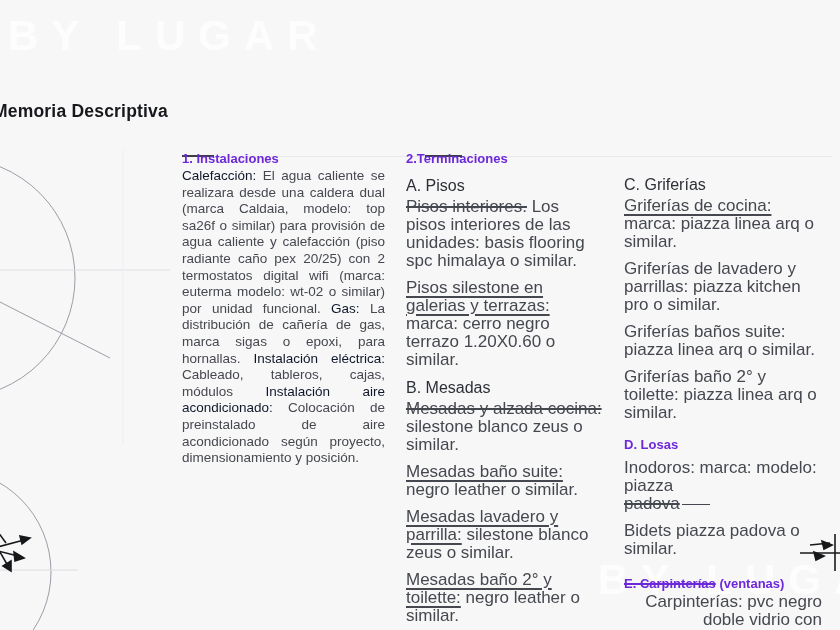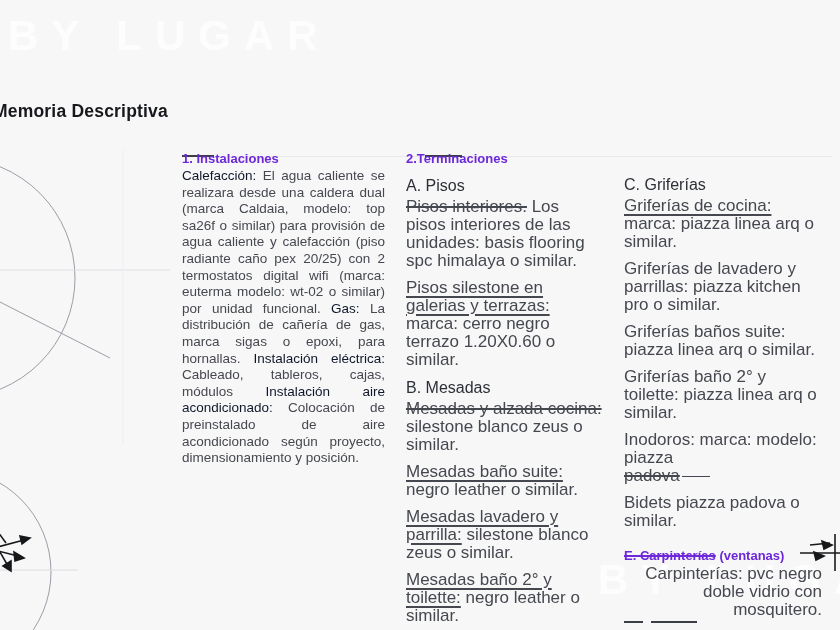--- a/index.html
+++ b/index.html
@@ -130,20 +130,21 @@
   <p><span class="ul">Mesadas baño 2° y toilette:</span><span> negro leather o similar.</span></p>
 </div>
 
 <div class="col col-3">
   <h4 class="h-pad" style="margin-top:26px;">C. Griferías</h4>
   <p><span class="ul">Griferías de cocina:</span><span> marca: piazza linea arq o similar.</span></p>
   <p>Griferías de lavadero y parrillas: piazza kitchen pro o similar.</p>
   <p>Griferías baños suite: piazza linea arq o similar.</p>
   <p>Griferías baño 2° y toilette: piazza linea arq o similar.</p>
 
+  <h3 style="margin-top:14px;margin-bottom:6px;">D. Losas</h3>
   <p>
     <span class="block">Inodoros: marca: modelo: piazza</span>
     <span class="block"><span class="strike">padova</span><span class="strike-tail"></span></span>
   </p>
   <p>Bidets piazza padova o similar.</p>
 
   <h3 style="margin-top:17px;"><span class="strike">E. Carpinterías</span><span> (ventanas)</span></h3>
   <p style="margin-bottom:2px;text-align:right;">Carpinterías: pvc negro doble vidrio con mosquitero.</p>
   <div class="dash-row">
     <span class="dash dash-short"></span><span class="dash dash-long"></span>

